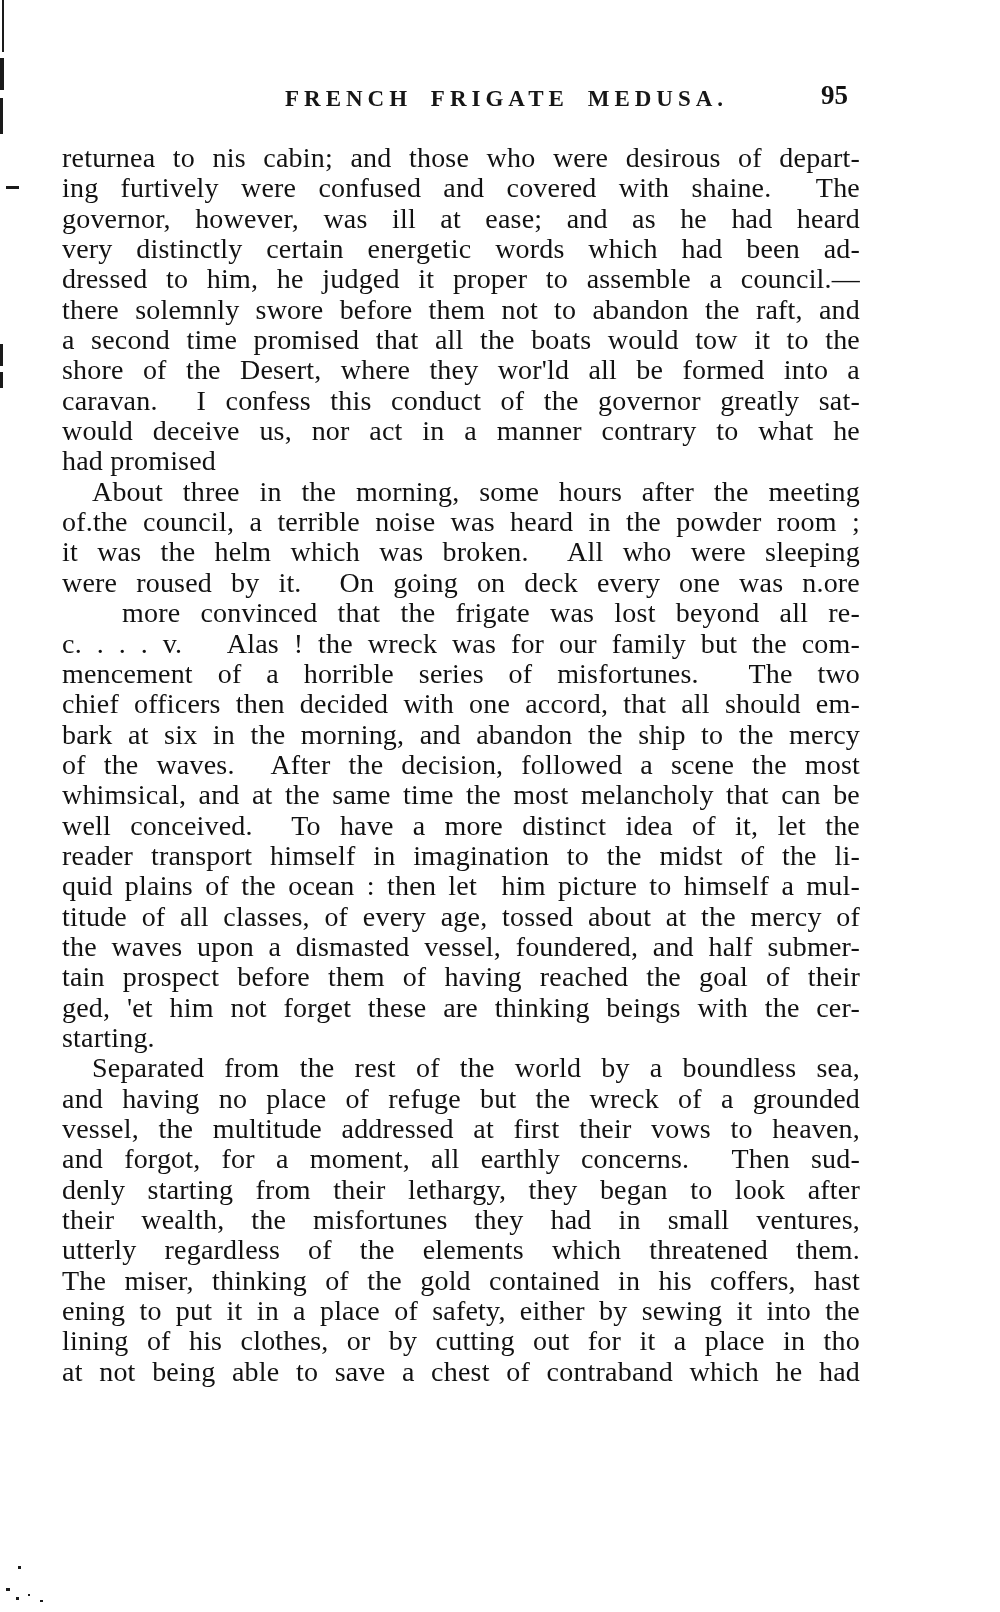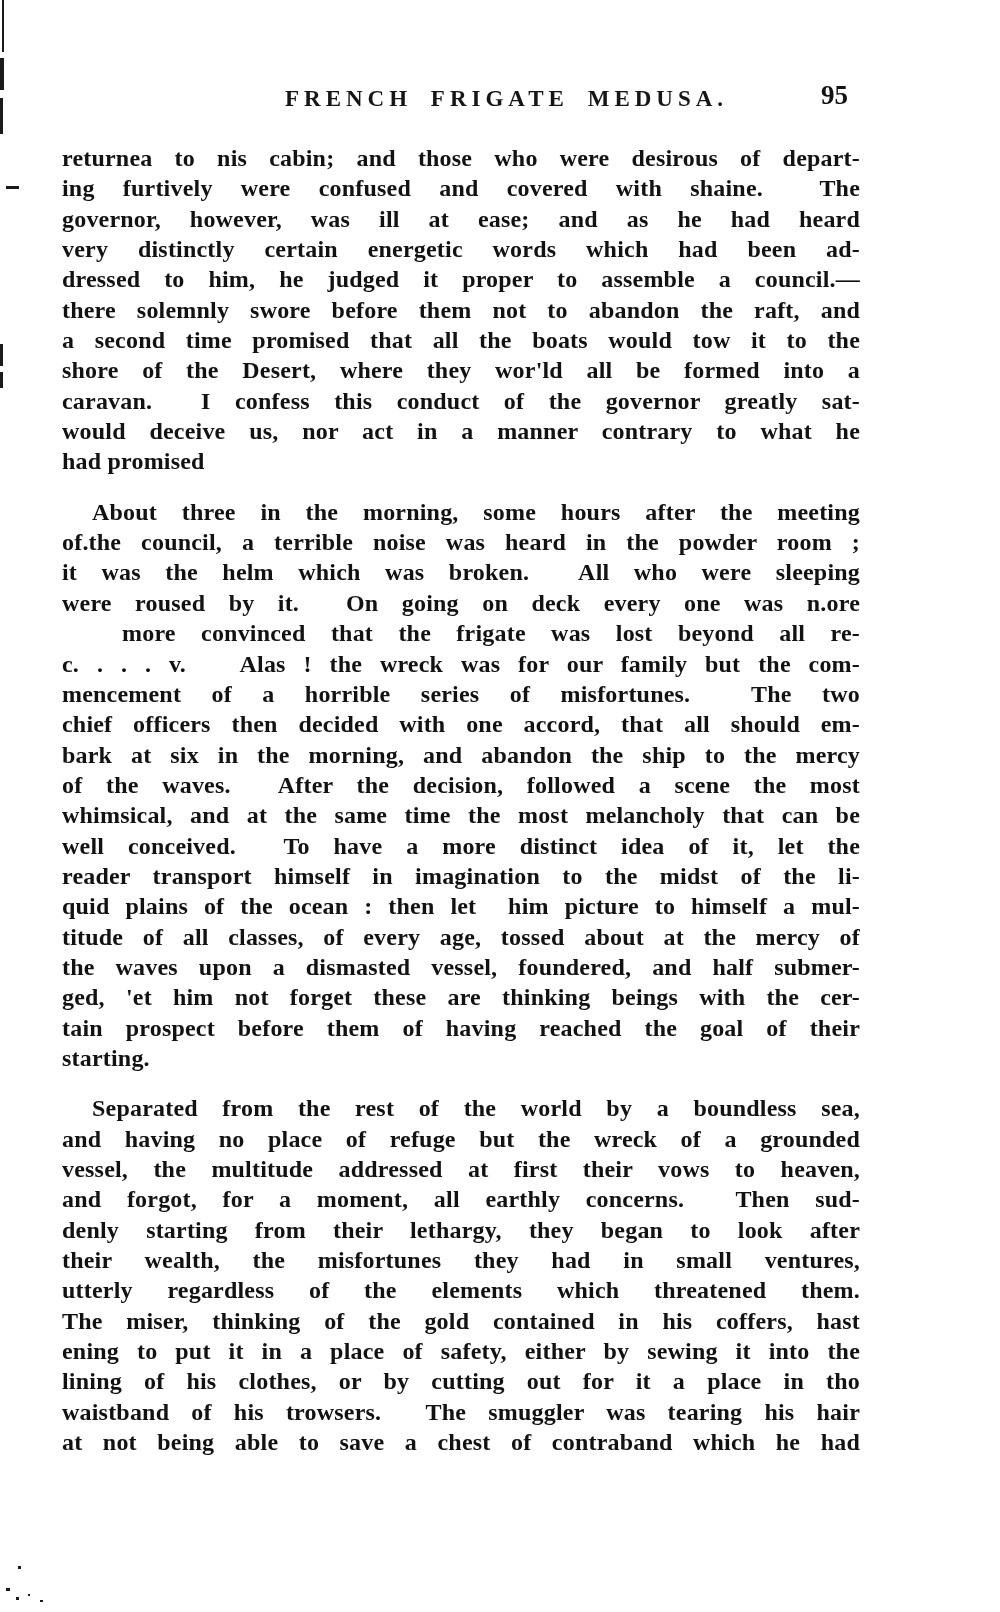--- a/index.html
+++ b/index.html
@@ -41,35 +41,34 @@
 
   
   .text-block {
     position: absolute;
     left: 62px;
     top: 143px;
     width: 798px;
   }
   .para { margin: 0; padding: 0; }
   .line {
-    font-size: 24px;
-    font-weight: 700;
+    font-size: 28px;
+    font-weight: 400;
     line-height: 30.35px;
     height: 30.35px;
     text-align: justify;
     text-align-last: justify;
     white-space: nowrap;
     letter-spacing: 0.2px;
   }
   .line.last {
     text-align-last: left;
   }
   .line.first-indent {
     text-indent: 30px;
-    margin-top: 20px;
   }
   .line.deep-indent {
     padding-left: 60px;
   }
 
   
   .artifact {
     position: absolute;
     background: #1a1a1a;
   }
@@ -131,34 +130,33 @@
       <div class="line">mencement of a horrible series of misfortunes. &nbsp;The two</div>
       <div class="line">chief officers then decided with one accord, that all should em-</div>
       <div class="line">bark at six in the morning, and abandon the ship to the mercy</div>
       <div class="line">of the waves. &nbsp;After the decision, followed a scene the most</div>
       <div class="line">whimsical, and at the same time the most melancholy that can be</div>
       <div class="line">well conceived. &nbsp;To have a more distinct idea of it, let the</div>
       <div class="line">reader transport himself in imagination to the midst of the li-</div>
       <div class="line">quid plains of the ocean : then let &nbsp;him picture to himself a mul-</div>
       <div class="line">titude of all classes, of every age, tossed about at the mercy of</div>
       <div class="line">the waves upon a dismasted vessel, foundered, and half submer-</div>
+      <div class="line">tain prospect before them of having reached the goal of their</div>
       <div class="line">ged, 'et him not forget these are thinking beings with the cer-</div>
-      <div class="line">tain prospect before them of having reached the goal of their</div>
       <div class="line last">starting.</div>
     </div>
 
     <div class="para">
       <div class="line first-indent">Separated from the rest of the world by a boundless sea,</div>
       <div class="line">and having no place of refuge but the wreck of a grounded</div>
       <div class="line">vessel, the multitude addressed at first their vows to heaven,</div>
       <div class="line">and forgot, for a moment, all earthly concerns. &nbsp;Then sud-</div>
       <div class="line">denly starting from their lethargy, they began to look after</div>
       <div class="line">their wealth, the misfortunes they had in small ventures,</div>
       <div class="line">utterly regardless of the elements which threatened them.</div>
       <div class="line">The miser, thinking of the gold contained in his coffers, hast</div>
       <div class="line">ening to put it in a place of safety, either by sewing it into the</div>
       <div class="line">lining of his clothes, or by cutting out for it a place in tho</div>
-      <div class="line">waistband of his trowsers. &nbsp;The smuggler was tearing his hair</div>
       <div class="line">at not being able to save a chest of contraband which he had</div>
     </div>
 
   </div>
 </div>
 
 </body></html>

